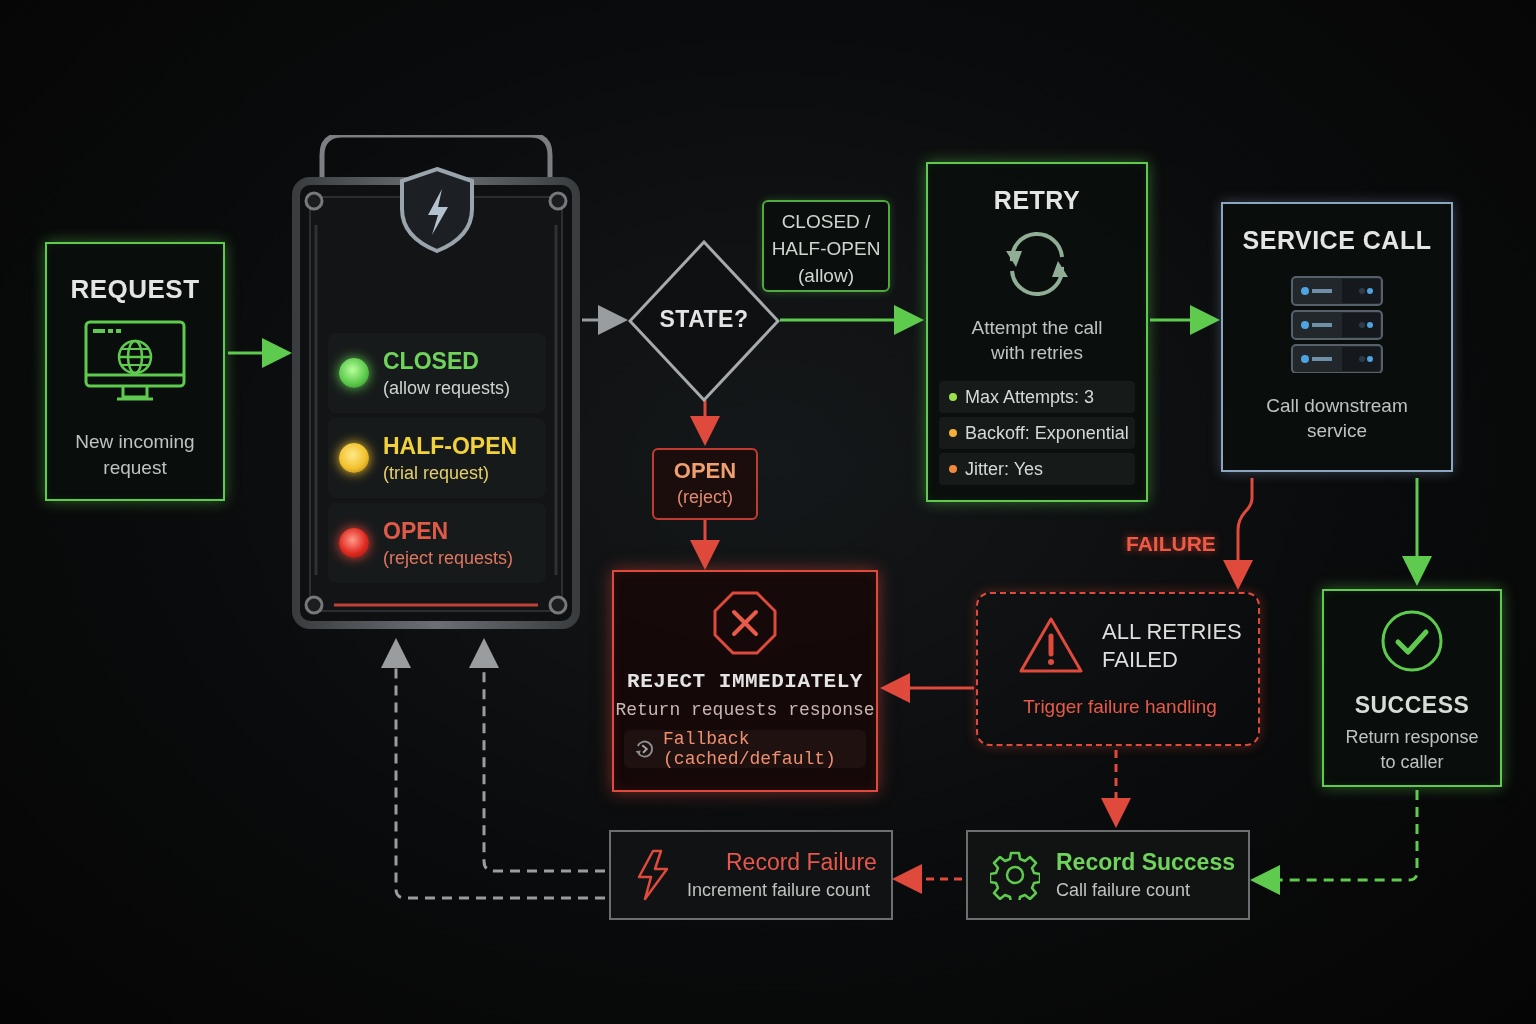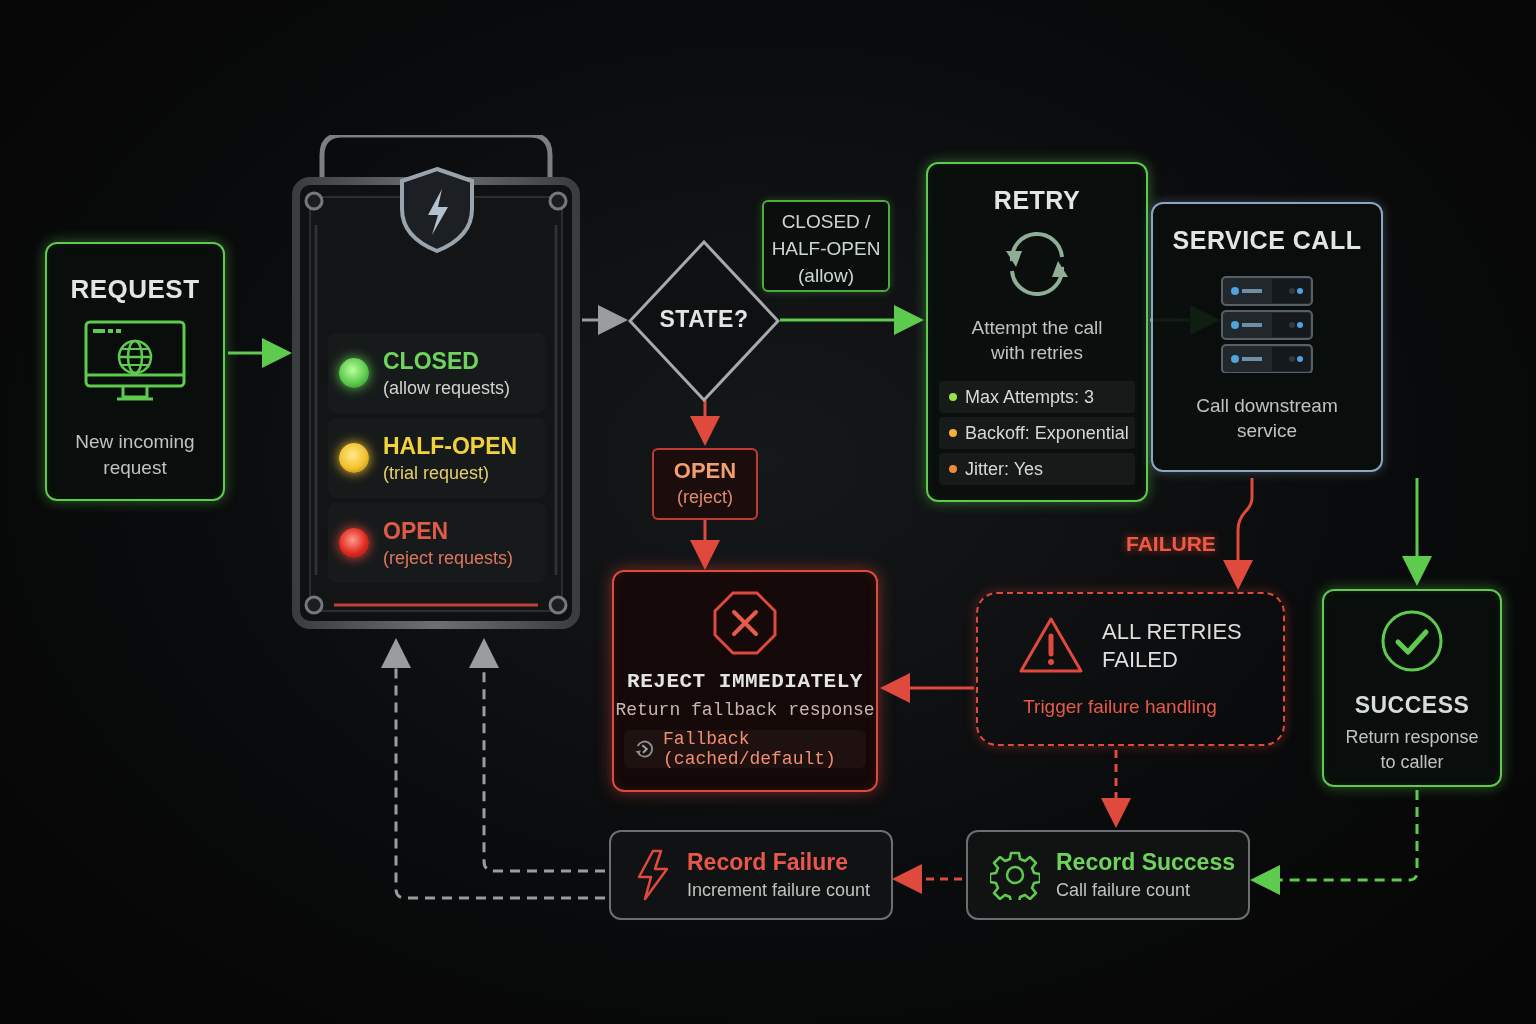--- a/index.html
+++ b/index.html
@@ -1,18 +1,18 @@
 <!DOCTYPE html>
 <html><head>
 <meta charset="utf-8">
 <style>
   html,body{margin:0;padding:0;}
   body{width:1536px;height:1024px;overflow:hidden;background:radial-gradient(ellipse at 50% 45%,#15181a 0%,#0a0b0c 55%,#050505 100%);font-family:"Liberation Sans","DejaVu Sans",sans-serif;color:#d8d8d8;position:relative;}
   .abs{position:absolute;box-sizing:border-box;}
-  .card{border-radius:12px;background:rgba(10,14,12,0.92);}
+  .card{border-radius:0;background:rgba(10,14,12,0.92);}
   .green{border:2px solid #5ecb4e;box-shadow:0 0 14px rgba(94,203,78,0.45),inset 0 0 10px rgba(94,203,78,0.08);}
   .red{border:2px solid #e04a3c;box-shadow:0 0 16px rgba(224,74,60,0.5),inset 0 0 12px rgba(224,74,60,0.1);}
   .blue{border:2px solid #8aa6c0;box-shadow:0 0 12px rgba(140,170,200,0.35);}
   .grey{border:2px solid #6b6f72;}
   .title{font-weight:bold;color:#e4e4e4;text-align:center;letter-spacing:0.5px;}
   .sub{color:#bfc3c0;text-align:center;}
   svg{display:block;}
   .row{display:flex;align-items:center;}
 </style>
 </head>
@@ -155,21 +155,21 @@
       <span style="width:8px;height:8px;border-radius:50%;background:#f2b035;margin:0 8px 0 10px;"></span>
       <span>Backoff: Exponential</span>
     </div>
     <div class="row" style="height:32px;background:#161a18;border-radius:4px;font-size:18px;color:#d6d9d6;">
       <span style="width:8px;height:8px;border-radius:50%;background:#f08a3a;margin:0 8px 0 10px;"></span>
       <span>Jitter: Yes</span>
     </div>
   </div>
 </div>
 
-<div class="abs card blue" style="left:1151px;top:202px;width:232px;height:270px;">
+<div class="abs card blue" style="left:1221px;top:202px;width:232px;height:270px;">
   <div class="title" style="margin-top:22px;font-size:25px;">SERVICE CALL</div>
   <svg style="margin:20px auto 0;" width="94" height="98" viewBox="0 0 94 98">
     <g>
       <rect x="2" y="2" width="90" height="28" rx="4" fill="#22272c" stroke="#55606a" stroke-width="2"></rect>
       <rect x="2" y="36" width="90" height="28" rx="4" fill="#22272c" stroke="#55606a" stroke-width="2"></rect>
       <rect x="2" y="70" width="90" height="28" rx="4" fill="#22272c" stroke="#55606a" stroke-width="2"></rect>
       <rect x="52" y="4" width="38" height="24" fill="#15191d"></rect>
         <rect x="52" y="38" width="38" height="24" fill="#15191d"></rect>
         <rect x="52" y="72" width="38" height="24" fill="#15191d"></rect>
       <circle cx="15" cy="16" r="4" fill="#4fa3e0"></circle>
@@ -193,32 +193,32 @@
 </div>
 
 <div class="abs" style="left:1126px;top:532px;font-size:21px;font-weight:bold;color:#f05a44;text-shadow:0 0 8px rgba(240,80,60,0.7);">FAILURE</div>
 
 <div class="abs card red" style="left:612px;top:570px;width:266px;height:222px;background:rgba(22,8,8,0.95);font-family:Liberation Mono, monospace;">
   <svg style="margin:18px auto 0;" width="66" height="66" viewBox="0 0 66 66">
     <polygon points="21,3 45,3 63,21 63,45 45,63 21,63 3,45 3,21" fill="none" stroke="#e04a3c" stroke-width="3"></polygon>
     <path d="M22,22 L44,44 M44,22 L22,44" stroke="#e85a4a" stroke-width="4" stroke-linecap="round"></path>
   </svg>
   <div class="title" style="margin-top:14px;font-size:21px;">REJECT IMMEDIATELY</div>
-  <div class="sub" style="margin-top:7px;font-size:18px;color:#c9b6b2;">Return fallback response</div>
+  <div class="sub" style="margin-top:7px;font-size:18px;color:#c9b6b2;">Return requests response</div>
   <div class="row" style="margin:10px 10px 0;height:38px;background:#1e1110;border-radius:6px;">
     <svg style="margin:0 8px 0 10px;" width="28" height="28" viewBox="0 0 28 28">
       <path d="M5,10 A10,10 0 1 1 6,20" fill="none" stroke="#8a8e90" stroke-width="2.5"></path>
       <path d="M2,17 L7,22 L9,16 Z" fill="#8a8e90"></path>
       <path d="M11,9 L17,14 L12,19" fill="none" stroke="#a3a6a8" stroke-width="2.5"></path>
     </svg>
     <span style="font-size:18px;color:#f08f70;">Fallback (cached/default)</span>
   </div>
 </div>
 
-<div class="abs" style="left:976px;top:592px;width:309px;height:154px;border:2px dashed #e04a3c;border-radius:21px;box-shadow:0 0 12px rgba(224,74,60,0.35);">
+<div class="abs" style="left:976px;top:592px;width:284px;height:154px;border:2px dashed #e04a3c;border-radius:14px;box-shadow:0 0 12px rgba(224,74,60,0.35);">
   <svg class="abs" style="left:40px;top:22px;" width="66" height="58" viewBox="0 0 66 58">
     <path d="M33,3 L63,55 L3,55 Z" fill="none" stroke="#e04a3c" stroke-width="3" stroke-linejoin="round"></path>
     <line x1="33" y1="20" x2="33" y2="38" stroke="#e04a3c" stroke-width="5" stroke-linecap="round"></line>
     <circle cx="33" cy="46" r="3" fill="#e04a3c"></circle>
   </svg>
   <div class="abs" style="left:124px;top:24px;font-size:22px;color:#dedede;line-height:28px;">
     <div>ALL RETRIES</div>
     <div>FAILED</div>
   </div>
   <div class="abs" style="left:0;top:102px;width:284px;text-align:center;font-size:19px;color:#e85a48;">Trigger failure handling</div>
@@ -234,21 +234,21 @@
     <div>Return response</div>
     <div>to caller</div>
   </div>
 </div>
 
 <div class="abs card grey row" style="left:609px;top:830px;width:284px;height:90px;background:#101213;">
   <svg style="margin:0 16px 0 24px;" width="36" height="52" viewBox="0 0 36 52">
     <path d="M18,2 L4,28 L16,28 L10,50 L32,20 L20,20 L26,2 Z" fill="none" stroke="#e04a3c" stroke-width="2.5" stroke-linejoin="round"></path>
   </svg>
   <div>
-    <div style="font-size:23px;font-weight:bold;color:#e8574a;">Record Failure</div>
+    <div style="font-size:23px;font-weight:normal;color:#e8574a;margin-left:39px;">Record Failure</div>
     <div style="font-size:18px;color:#bfc3c0;margin-top:4px;">Increment failure count</div>
   </div>
 </div>
 
 <div class="abs card grey row" style="left:966px;top:830px;width:284px;height:90px;background:#101311;">
   <svg style="margin:0 16px 0 22px;" width="50" height="50" viewBox="0 0 50 50">
     <path d="M21,3 h8 l1,6 l5,2 l5,-4 l6,6 l-4,5 l2,5 l6,1 v8 l-6,1 l-2,5 l4,5 l-6,6 l-5,-4 l-5,2 l-1,6 h-8 l-1,-6 l-5,-2 l-5,4 l-6,-6 l4,-5 l-2,-5 l-6,-1 v-8 l6,-1 l2,-5 l-4,-5 l6,-6 l5,4 l5,-2 Z" fill="none" stroke="#5ecb4e" stroke-width="2.5" stroke-linejoin="round"></path>
     <circle cx="25" cy="25" r="8" fill="none" stroke="#5ecb4e" stroke-width="2.5"></circle>
   </svg>
   <div>

